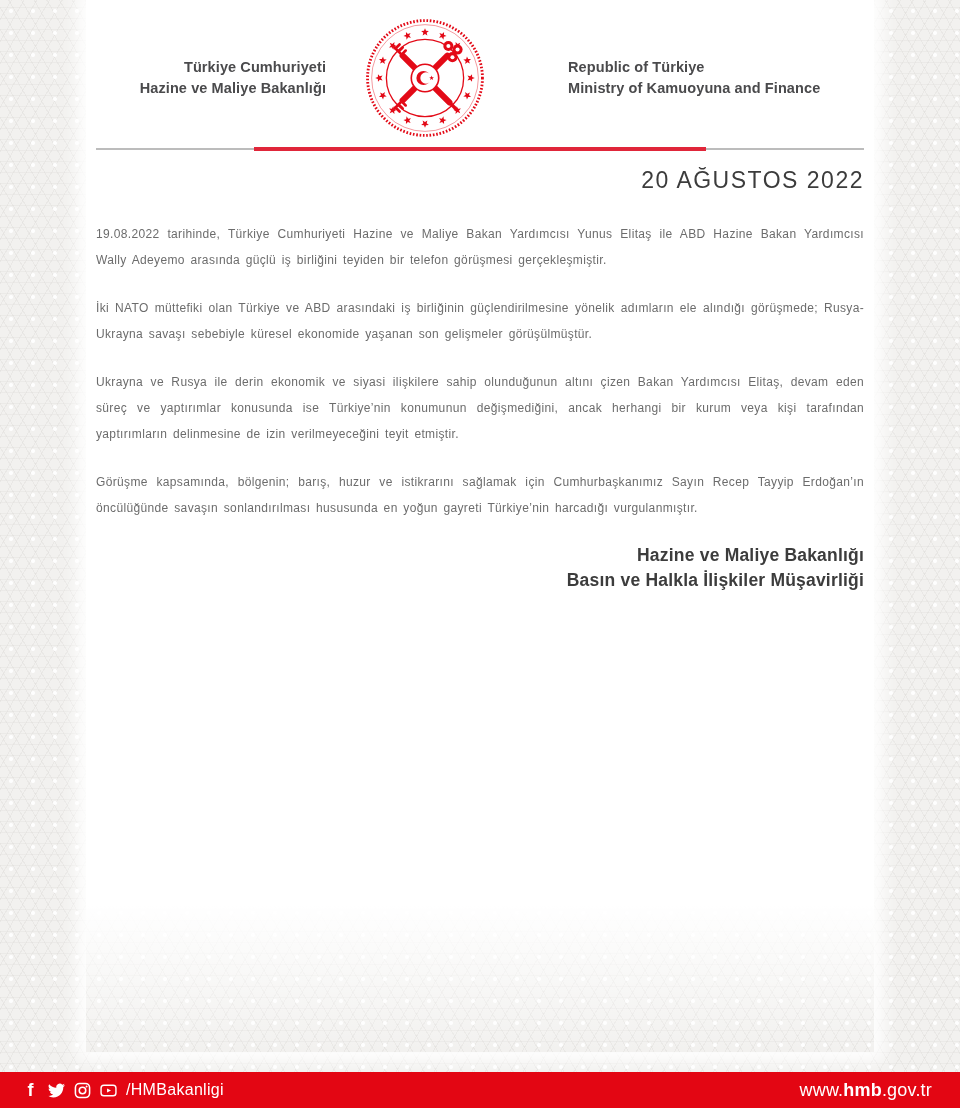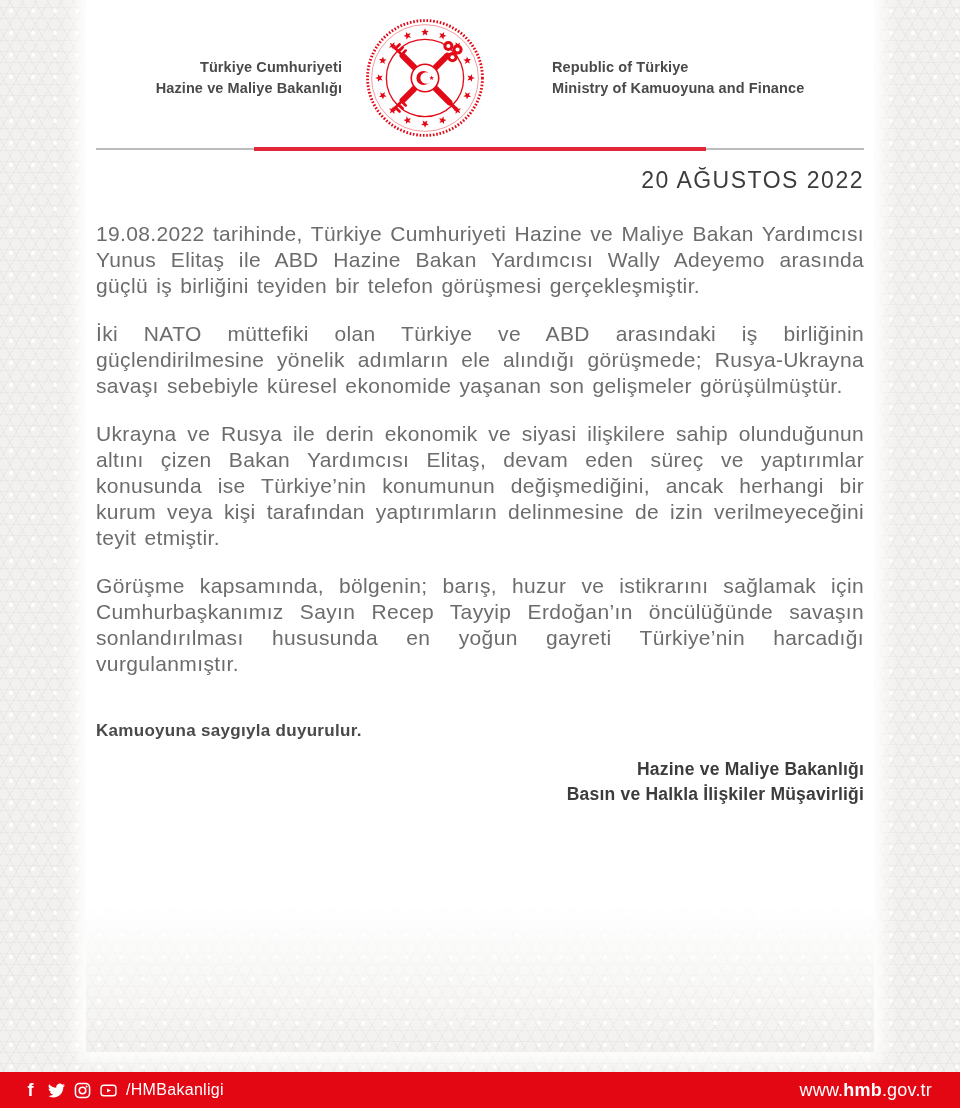--- a/index.html
+++ b/index.html
@@ -18,38 +18,38 @@
   }
 
   .card{
     position:absolute; left:86px; top:0; width:788px; height:1052px;
     background:linear-gradient(180deg, #ffffff 0%, #ffffff 86%, rgba(255,255,255,0) 100%);
     box-shadow:0 0 16px 10px rgba(255,255,255,.92);
     padding:0 8px;
   }
 
   
-  .masthead{ display:flex; align-items:center; justify-content:center; gap:22px; padding-top:14px; height:142px; }
+  .masthead{ display:flex; align-items:center; justify-content:center; gap:38px; padding-top:14px; height:142px; }
   .org{ font-size:14.5px; font-weight:700; color:#4a4a4c; line-height:21px; letter-spacing:.1px; }
   .org-left{ text-align:right; }
   .org-right{ text-align:left;margin-left:44px; }
   .emblem{ width:122px; height:122px; flex:0 0 auto; }
 
   .rule{ position:relative; height:4px; margin-top:5px; }
   .rule::before{ content:""; position:absolute; left:2px; right:2px; top:1px; height:2px; background:#bcbcbc; }
   .rule-red{ position:absolute; left:50%; transform:translateX(-50%); top:0; width:452px; height:4px; background:#e0263a; }
 
   
   .doc{ padding:0 2px; }
   .kicker{ display:inline-block; margin-top:50px; font-size:29px; font-weight:700; color:#2e2d2c;
            letter-spacing:.5px; border-bottom:4px solid #e0263a; padding-bottom:7px; }
   .date{ margin-top:16px; text-align:right; font-size:23px; font-weight:500; color:#3c3c3c; letter-spacing:1.5px; }
   .title{ margin-top:33px; text-align:center; font-size:17.5px; font-weight:700; color:#3d3d3d;
           line-height:24px; letter-spacing:.2px; }
-  .doc p{ margin:0 0 22px; font-size:21px; color:#6c6c6c; line-height:26px; text-align:justify;
+  .doc p{ margin:0 0 22px; font-size:12px; color:#6c6c6c; line-height:26px; text-align:justify;
           letter-spacing:.35px; word-spacing:2px; }
   .doc p.first{ margin-top:27px; }
   .closing{ margin-top:44px; font-size:17px; font-weight:700; color:#4a4a4a; letter-spacing:.3px; }
   .signature{ margin-top:16px; text-align:right; font-size:17.5px; font-weight:700; color:#3c3c3c;
               line-height:25px; letter-spacing:.2px; }
 
   
   .footbar{ position:absolute; left:0; right:0; bottom:0; height:36px; background:#e30613;
             display:flex; align-items:center; justify-content:space-between; padding:0 28px 0 22px; color:#fff; }
   .social{ display:flex; align-items:center; gap:9px; }
@@ -150,21 +150,20 @@
 
     <section class="doc">
       <div class="date">20 AĞUSTOS 2022</div>
 
 
       <p class="first">19.08.2022 tarihinde, Türkiye Cumhuriyeti Hazine ve Maliye Bakan Yardımcısı Yunus Elitaş ile ABD Hazine Bakan Yardımcısı Wally Adeyemo arasında güçlü iş birliğini teyiden bir telefon görüşmesi gerçekleşmiştir.</p>
       <p>İki NATO müttefiki olan Türkiye ve ABD arasındaki iş birliğinin güçlendirilmesine yönelik adımların ele alındığı görüşmede; Rusya-Ukrayna savaşı sebebiyle küresel ekonomide yaşanan son gelişmeler görüşülmüştür.</p>
       <p>Ukrayna ve Rusya ile derin ekonomik ve siyasi ilişkilere sahip olunduğunun altını çizen Bakan Yardımcısı Elitaş, devam eden süreç ve yaptırımlar konusunda ise Türkiye’nin konumunun değişmediğini, ancak herhangi bir kurum veya kişi tarafından yaptırımların delinmesine de izin verilmeyeceğini teyit etmiştir.</p>
       <p>Görüşme kapsamında, bölgenin; barış, huzur ve istikrarını sağlamak için Cumhurbaşkanımız Sayın Recep Tayyip Erdoğan’ın öncülüğünde savaşın sonlandırılması hususunda en yoğun gayreti Türkiye’nin harcadığı vurgulanmıştır.</p>
 
-      <div class="closing">Kamuoyuna saygıyla duyurulur.</div>
 
       <div class="signature">
         <div>Hazine ve Maliye Bakanlığı</div>
         <div>Basın ve Halkla İlişkiler Müşavirliği</div>
       </div>
     </section>
   </div>
 
   <footer class="footbar">
     <div class="social">

